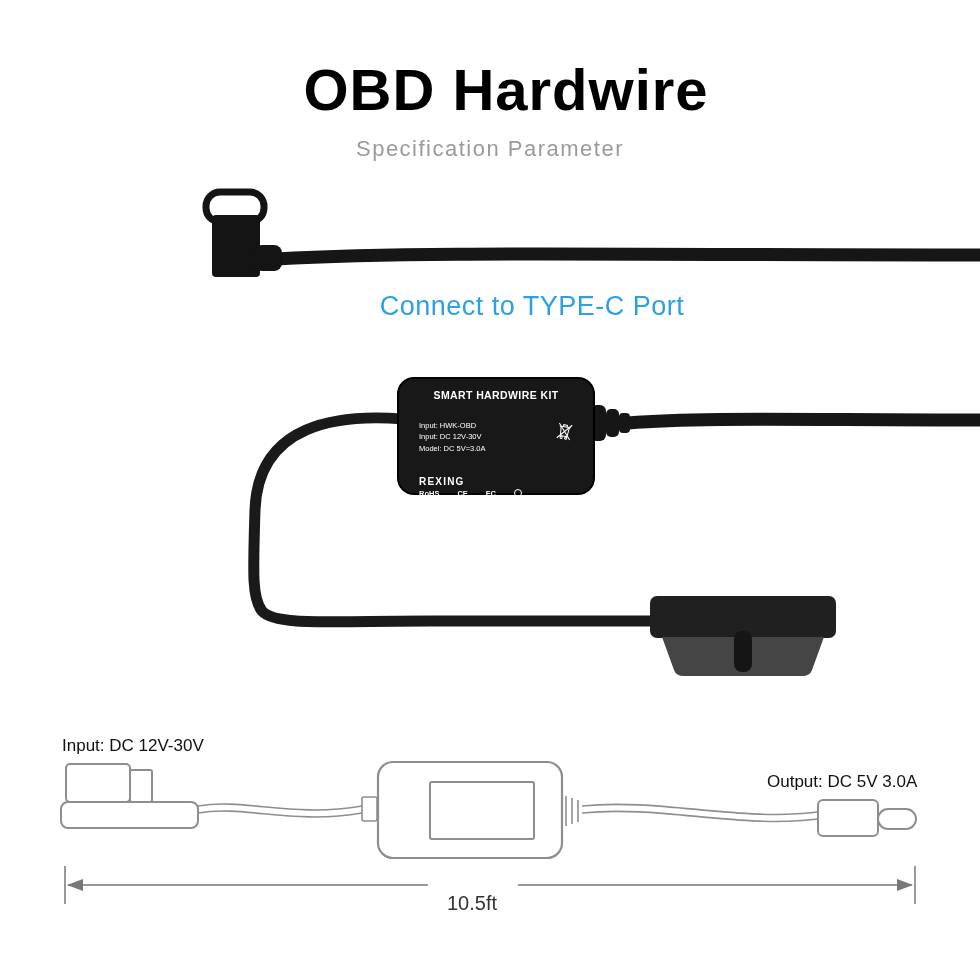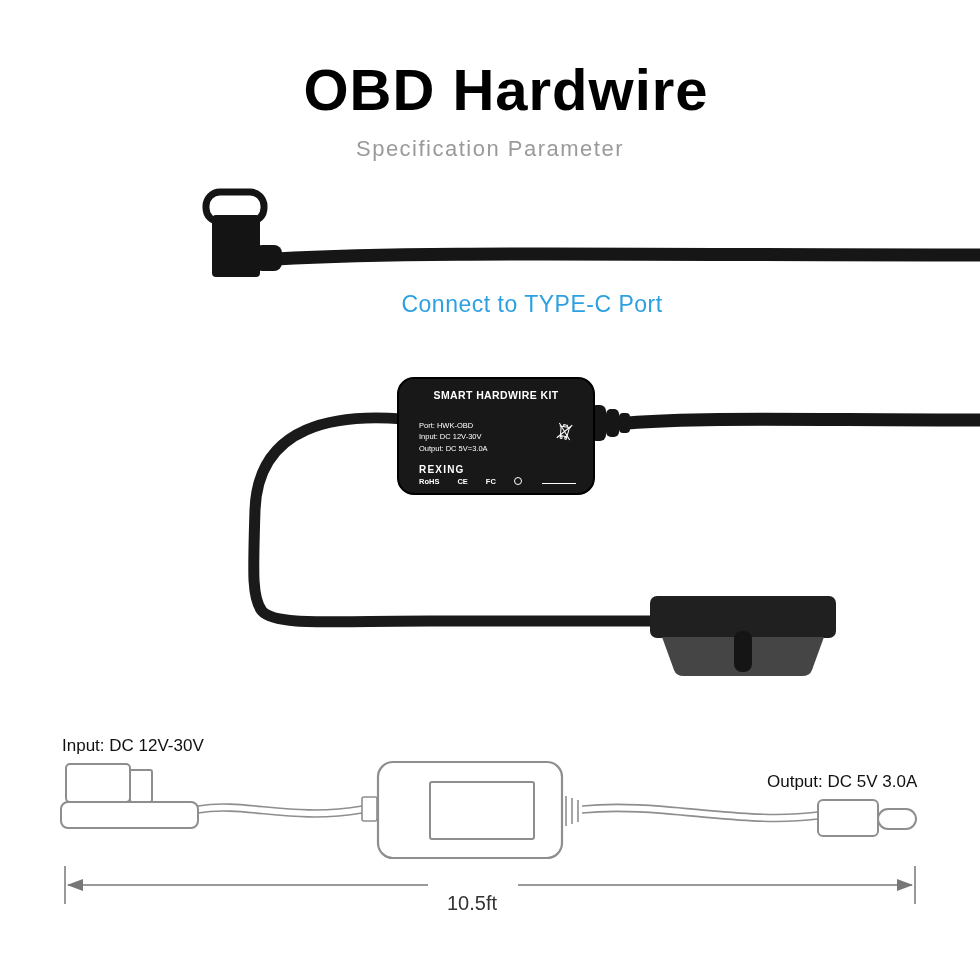--- a/index.html
+++ b/index.html
@@ -15,21 +15,21 @@
     text-align:center; font-size:58px; font-weight:800; color:#000;
     letter-spacing:1px;
     margin-left:16px;
   }
   .subtitle {
     position:absolute; top:136px; left:0; width:100%;
     text-align:center; font-size:22px; color:var(--muted,#9a9a9a);
     letter-spacing:1.5px;
   }
   .caption {
-    position:absolute; font-size:23px; color:var(--accent,#2da0e1);
+    position:absolute; font-size:27px; color:var(--accent,#2da0e1);
     letter-spacing:0.5px; white-space:nowrap;
   }
   .caption-typec { top:291px; left:calc(50% + 42px); transform:translateX(-50%); }
   .caption-obd   { top:626px; left:calc(50% + 45px); transform:translateX(-50%); }
 
   .illu { position:absolute; left:0; display:block; }
   .illu-typec  { top:185px; }
   .illu-middle { top:360px; }
   .illu-diagram{ top:720px; }
 
@@ -40,21 +40,21 @@
   }
   .al-title {
     font-size:10.5px; font-weight:bold; text-align:center;
     letter-spacing:0.4px; margin-bottom:19px; white-space:nowrap;
   }
   .al-body { display:flex; align-items:flex-start; }
   .al-specs { flex:1; font-size:7.5px; line-height:1.5; padding-left:5px; white-space:nowrap; }
   .al-bin { width:15px; height:19px; margin:2px 6px 0 0; transform:rotate(10deg); }
   .al-brand {
     font-size:10px; font-weight:bold; letter-spacing:1.2px;
-    margin:10px 0 2px 5px;
+    margin:22px 0 2px 5px;
   }
   .al-certs {
     display:flex; align-items:flex-end; gap:18px;
     font-size:7.5px; font-weight:bold; padding-left:5px;
   }
   .al-cert-circle {
     width:8px; height:8px; border:1px solid #fff; border-radius:50%;
     display:inline-block; margin-bottom:1px;
   }
   .al-cert-line { flex:1; border-bottom:1px solid #fff; margin:0 2px 2px 2px; }
@@ -108,23 +108,23 @@
       <rect x="650" y="236" width="186" height="42" rx="7" fill="#202020"></rect>
       <path d="M 662 277 L 824 277 L 812 310 Q 810 316 802 316 L 684 316 Q 676 316 674 310 Z" fill="#454545"></path>
       <rect x="734" y="271" width="18" height="41" rx="8" fill="#151515"></rect>
     </g>
   </svg>
 
   <div class="adapter-label">
     <div class="al-title">SMART HARDWIRE KIT</div>
     <div class="al-body">
       <div class="al-specs">
-        <div>Port: HWK-OBD</div>
+        <div>Input: HWK-OBD</div>
         <div>Input: DC 12V-30V</div>
-        <div>Output: DC 5V=3.0A</div>
+        <div>Model: DC 5V=3.0A</div>
       </div>
       <svg class="al-bin" viewBox="0 0 16 20">
         <g fill="none" stroke="#ffffff" stroke-width="1.1">
           <path d="M2 5 H14"></path>
           <path d="M6 5 V3 H10 V5"></path>
           <path d="M3.5 5 L4.5 15 H11.5 L12.5 5"></path>
           <circle cx="5.5" cy="16.8" r="1.1"></circle>
           <circle cx="10.5" cy="16.8" r="1.1"></circle>
           <path d="M1 2 L15 18"></path>
           <path d="M15 2 L1 18"></path>

